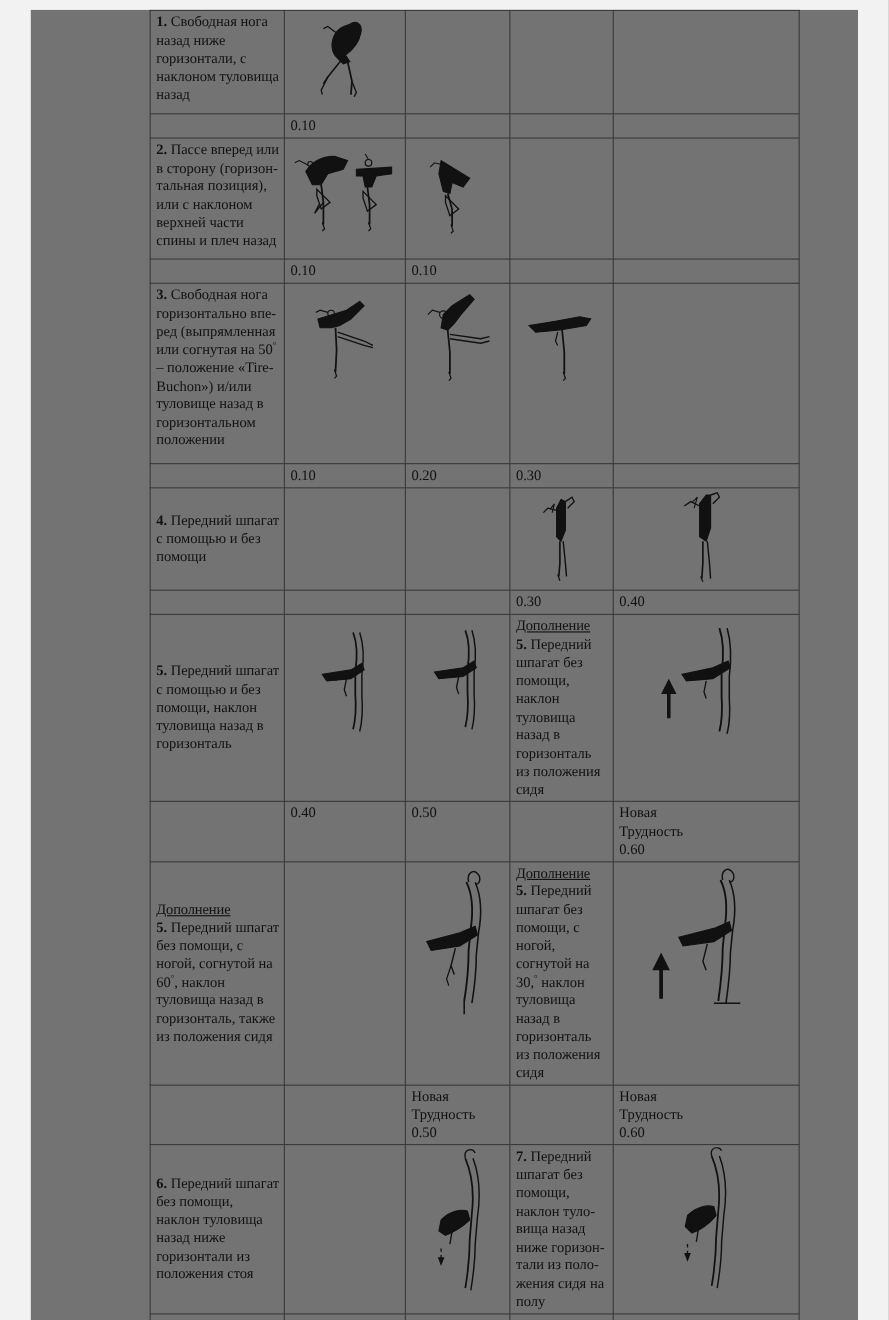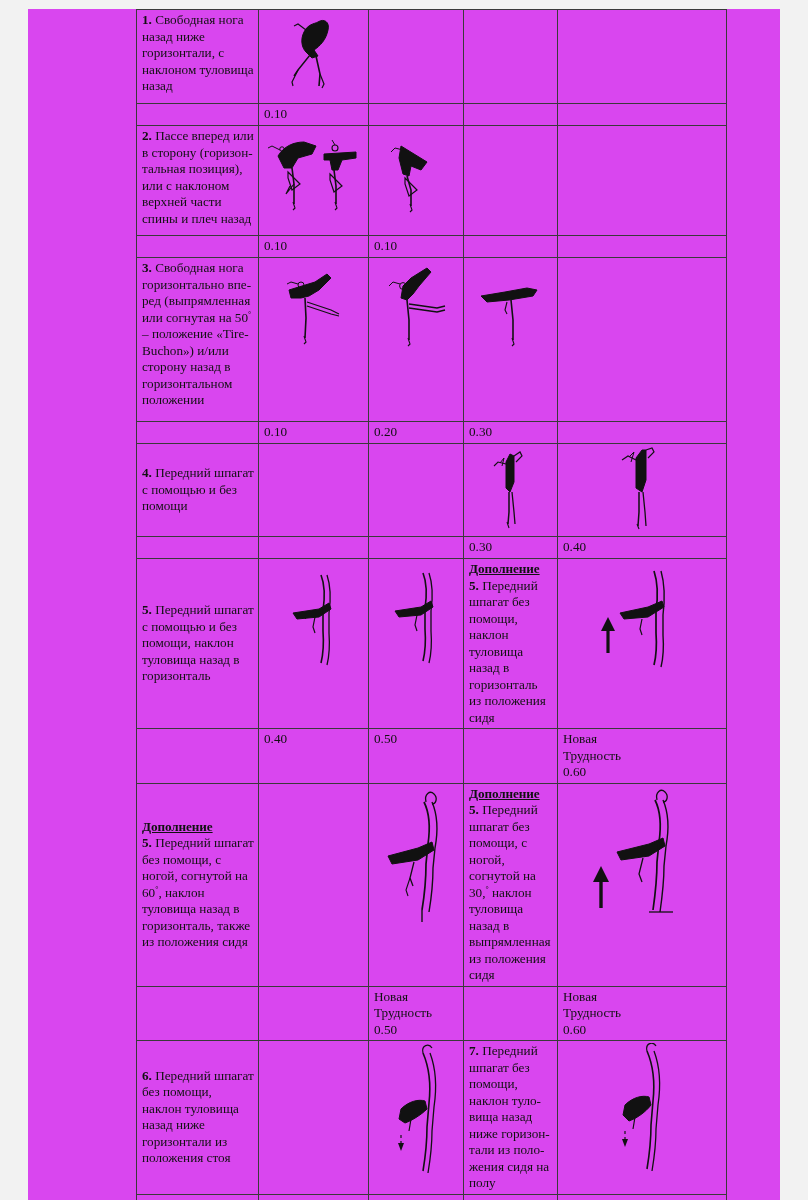--- a/index.html
+++ b/index.html
@@ -5,21 +5,21 @@
   html,body{margin:0;padding:0;}
   body{
     width:808px;height:1200px;
     background:#f2f2f2;
     font-family:"Liberation Serif","DejaVu Serif",serif;
     overflow:hidden;
   }
   #page{
     position:absolute;left:28px;top:9px;
     width:752px;height:1191px;
-    background:#d946ef;
+    background:#737373;
   }
   table.grid{
     position:absolute;left:108px;top:0px;
     width:590px;
     border-collapse:collapse;
     table-layout:fixed;
   }
   table.grid td{
     border:1px solid #3a3a3a;
     vertical-align:top;
@@ -43,21 +43,21 @@
     height:17px;
   }
   td.val.multi{line-height:16.5px;}
   td.fig{
     text-align:center;
     vertical-align:middle;
     padding:2px;
   }
   .num{font-weight:bold;}
   .dop{
-    font-weight:bold;
+    font-weight:normal;
     text-decoration:underline;
     display:block;
     letter-spacing:-0.1px;
   }
   .deg{font-size:8px;vertical-align:super;line-height:0;}
   svg{display:block;margin:0 auto;}
   .arrow{display:inline-block;vertical-align:middle;}
 </style>
 </head>
 <body>
@@ -147,21 +147,21 @@
     <td class="c0 val"></td>
     <td class="c1 val">0.10</td>
     <td class="c2 val">0.10</td>
     <td class="c3 val"></td>
     <td class="c4 val"></td>
   </tr>
 
   <tr>
     <td class="c0" style="height:159px">
       <span class="num">3.</span>
-      <span>Свободная нога горизонтально впе-ред (выпрямленная или согнутая на 50</span><span class="deg">°</span><span> – положение «Tire-Buchon») и/или сторону назад в горизонтальном положении</span>
+      <span>Свободная нога горизонтально впе-ред (выпрямленная или согнутая на 50</span><span class="deg">°</span><span> – положение «Tire-Buchon») и/или туловище назад в горизонтальном положении</span>
     </td>
     <td class="c1 fig">
       <svg width="70" height="88" viewBox="0 0 70 88" aria-hidden="true">
         <g fill="#111" stroke="#111">
           <path d="M10 30 L36 22 L48 14 L52 18 L40 30 L30 36 L22 38 L12 38 Z"></path>
           <path d="M26 38 L27 58 L26 78" stroke-width="1.6" fill="none"></path>
           <path d="M28 42 L52 50 L60 54" stroke-width="1.2" fill="none"></path>
           <path d="M28 46 L52 54 L60 56" stroke-width="1.2" fill="none"></path>
           <circle cx="22" cy="25" r="3" fill="none" stroke-width="1"></circle>
           <path d="M19 24 L12 22 L8 24" stroke-width="1" fill="none"></path>
@@ -319,21 +319,21 @@
           <path d="M46 16 C44 8 50 4 54 8 C58 12 56 18 52 18" fill="none" stroke-width="1.3"></path>
           <path d="M34 76 L30 92 L33 100" stroke-width="1.3" fill="none"></path>
           <path d="M30 92 L26 104 L28 110" stroke-width="1.1" fill="none"></path>
           <path d="M42 124 L42 136" stroke-width="1.4" fill="none"></path>
         </g>
       </svg>
     </td>
     <td class="c3" style="vertical-align:top">
       <span class="dop">Дополнение</span>
       <span class="num">5.</span>
-      <span>Передний шпагат без помощи, с ногой, согнутой на 30,</span><span class="deg">°</span><span> наклон туловища назад в выпрямленная из положения сидя</span>
+      <span>Передний шпагат без помощи, с ногой, согнутой на 30,</span><span class="deg">°</span><span> наклон туловища назад в горизонталь из положения сидя</span>
     </td>
     <td class="c4 fig">
       <svg width="120" height="150" viewBox="0 0 120 150" aria-hidden="true">
         <g fill="#111" stroke="#111">
           <path d="M34 66 L66 58 L80 52 L82 60 L66 70 L38 74 Z"></path>
           <path d="M72 14 C78 26 78 42 76 56 L74 76 C74 94 72 110 70 124" fill="none" stroke-width="1.7"></path>
           <path d="M80 14 C86 28 86 44 83 60 L81 80 C81 98 79 112 77 126" fill="none" stroke-width="1.4"></path>
           <path d="M74 14 C72 6 78 2 82 6 C86 10 84 16 80 16" fill="none" stroke-width="1.3"></path>
           <path d="M60 72 L56 88 L59 96" stroke-width="1.3" fill="none"></path>
           <path d="M66 126 L90 126" stroke-width="1.3" fill="none"></path>

